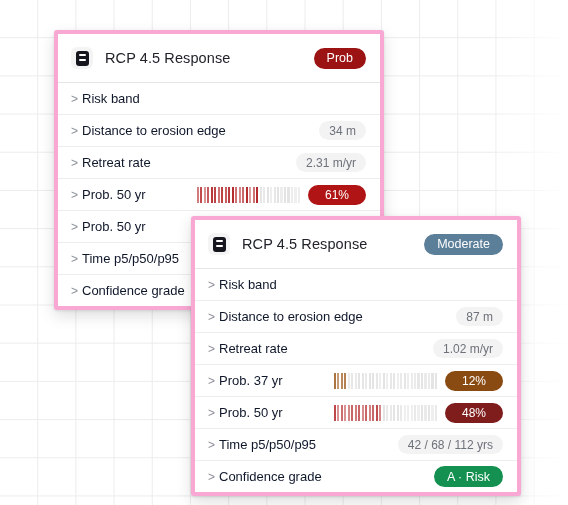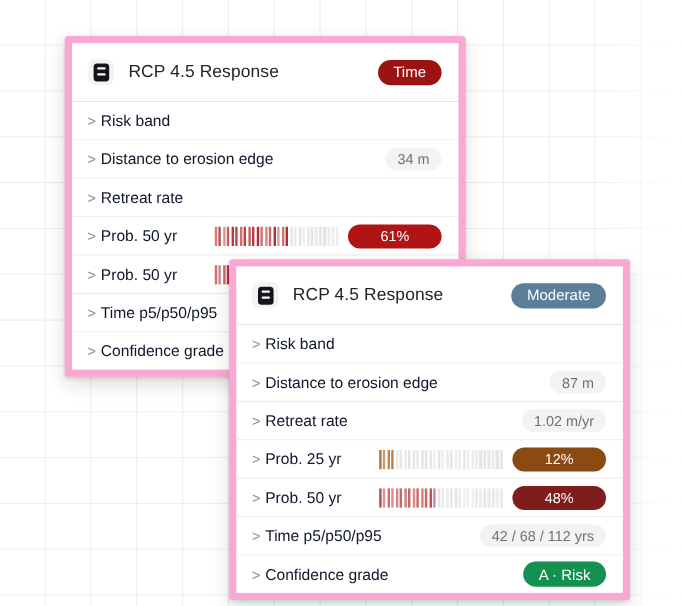--- a/index.html
+++ b/index.html
@@ -21,21 +21,21 @@
   #grid::after{
     content:"";position:absolute;inset:0;
     background:linear-gradient(to right, rgba(255,255,255,0) 86%, #fff 100%);
     pointer-events:none;
   }
 
   
   .card{
     position:absolute;
     background:#ffffff;
-    border:6px solid #f9a8d4;
+    border:4px solid #f9a8d4;
     border-radius:3px;
     box-shadow:0 6px 16px rgba(0,0,0,.13), 0 1px 3px rgba(0,0,0,.10);
     overflow:hidden;
   }
   .card-1{ left:54px; top:30px; width:322px; }
   .card-2{ left:191px; top:216px; width:322px; }
 
   .card-head{
     display:flex;align-items:center;
     height:48px;
@@ -106,21 +106,21 @@
     height:19px;padding:0 10px;
     border-radius:10px;
     background:#f3f3f4;
     font-size:12px;
     color:#6d7179;
     white-space:nowrap;
   }
 
   .pct-badge{
     display:inline-flex;align-items:center;justify-content:center;
-    height:20px;min-width:44px;padding:0 17px;
+    height:20px;min-width:44px;padding:0 7px;
     border-radius:10px;
     font-size:12px;color:#fff;white-space:nowrap;
     margin-left:8px;
   }
 
   
   .spark{
     display:flex;align-items:flex-end;
     gap:1.4px;
     height:16px;
@@ -136,37 +136,38 @@
 <div id="grid"></div>
 
 <div id="cards-root">
     <div class="card card-1">
       <div class="card-head">
         <span class="head-icon">
           <span class="glyph"></span>
         </span>
         <span class="head-title">RCP 4.5 Response</span>
         <span class="head-spacer"></span>
-        <span class="badge" style="background: rgb(156, 19, 19);">Time</span>
+        <span class="badge" style="background: rgb(156, 19, 19);">Prob</span>
       </div>
       <div class="row">
         <span class="chev">&gt;</span>
         <span class="row-label">Risk band</span>
         <span class="row-spacer"></span>
       </div>
       <div class="row">
         <span class="chev">&gt;</span>
         <span class="row-label">Distance to erosion edge</span>
         <span class="row-spacer"></span>
         <span class="pill">34 m</span>
       </div>
       <div class="row">
         <span class="chev">&gt;</span>
         <span class="row-label">Retreat rate</span>
         <span class="row-spacer"></span>
+        <span class="pill">2.31 m/yr</span>
       </div>
       <div class="row">
         <span class="chev">&gt;</span>
         <span class="row-label">Prob. 50 yr</span>
         <span class="row-spacer"></span>
         <span class="spark">
           <i style="background: rgb(179, 40, 42); opacity: 0.61;"></i>
           <i style="background: rgb(179, 40, 42); opacity: 0.83;"></i>
           <i style="background: rgb(179, 40, 42); opacity: 0.5;"></i>
           <i style="background: rgb(179, 40, 42); opacity: 0.76;"></i>
@@ -269,21 +270,21 @@
         <span class="pill">87 m</span>
       </div>
       <div class="row">
         <span class="chev">&gt;</span>
         <span class="row-label">Retreat rate</span>
         <span class="row-spacer"></span>
         <span class="pill">1.02 m/yr</span>
       </div>
       <div class="row">
         <span class="chev">&gt;</span>
-        <span class="row-label">Prob. 25 yr</span>
+        <span class="row-label">Prob. 37 yr</span>
         <span class="row-spacer"></span>
         <span class="spark">
           <i style="background: rgb(165, 103, 47); opacity: 0.91;"></i>
           <i style="background: rgb(165, 103, 47); opacity: 0.65;"></i>
           <i style="background: rgb(165, 103, 47); opacity: 0.78;"></i>
           <i style="background: rgb(165, 103, 47); opacity: 0.83;"></i>
           <i style="background: rgb(226, 226, 226); opacity: 0.72;"></i>
           <i style="background: rgb(226, 226, 226); opacity: 0.82;"></i>
           <i style="background: rgb(226, 226, 226); opacity: 0.73;"></i>
           <i style="background: rgb(226, 226, 226); opacity: 0.92;"></i>

